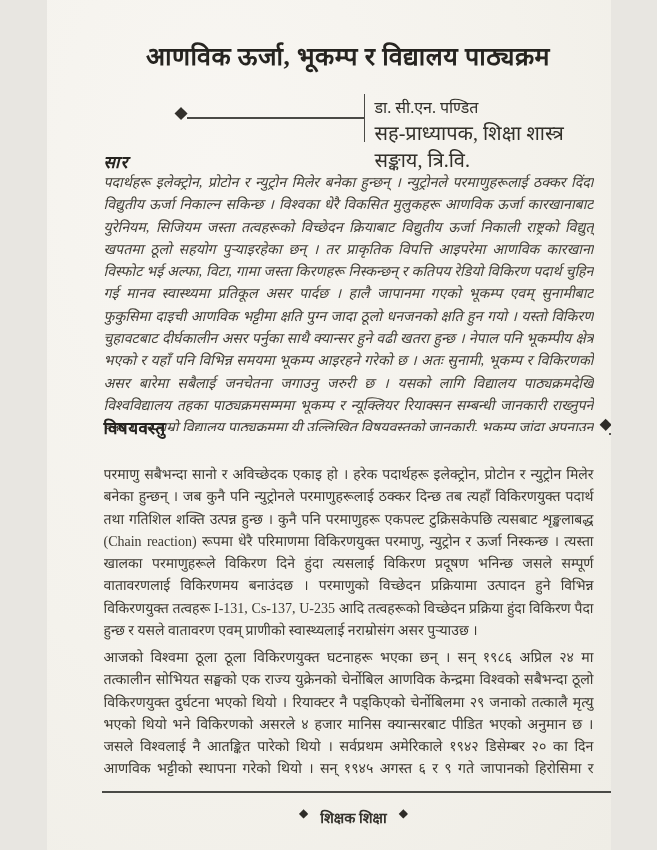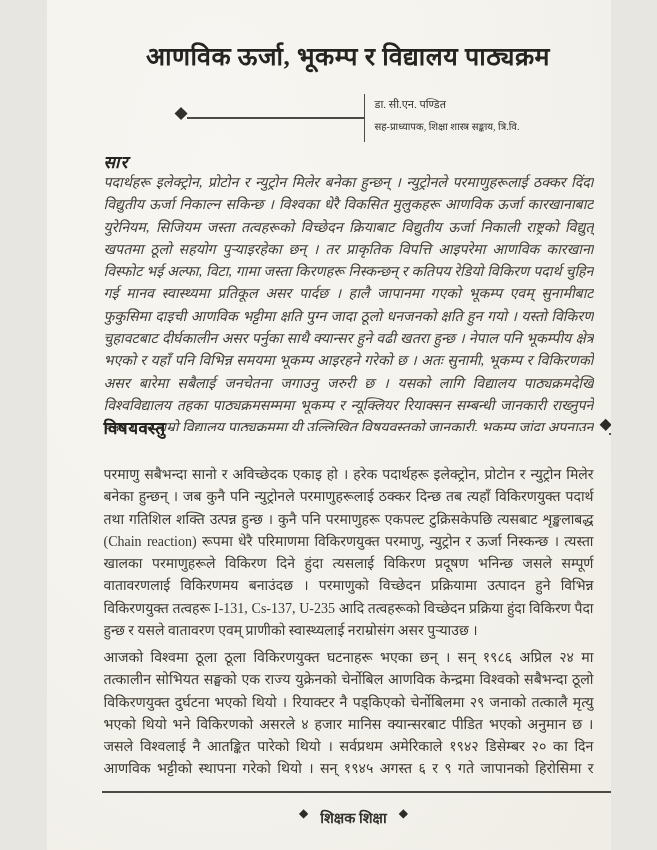--- a/index.html
+++ b/index.html
@@ -32,25 +32,25 @@
   .author-hrule {
     position: absolute; left: 140px; top: 117px;
     width: 177px; height: 2px; background: #4a4a46;
   }
   .author-vrule {
     position: absolute; left: 317px; top: 94px;
     width: 1px; height: 48px; background: #4a4a46;
   }
   .author-name {
     position: absolute; left: 328px; top: 96px;
-    font-size: 11px; color: #32302a;
+    font-size: 16px; color: #32302a;
   }
   .author-affiliation {
     position: absolute; left: 328px; top: 119px;
-    font-size: 10px; color: #32302a;
+    font-size: 20px; color: #32302a;
   }
   
   .abstract-heading {
     position: absolute; left: 57px; top: 150px;
     font-size: 17px; font-weight: bold; font-style: italic;
     color: #262420; letter-spacing: 1px;
   }
   .abstract-body {
     position: absolute; left: 57px; top: 171px;
     width: 490px; height: 260px; overflow: hidden;

